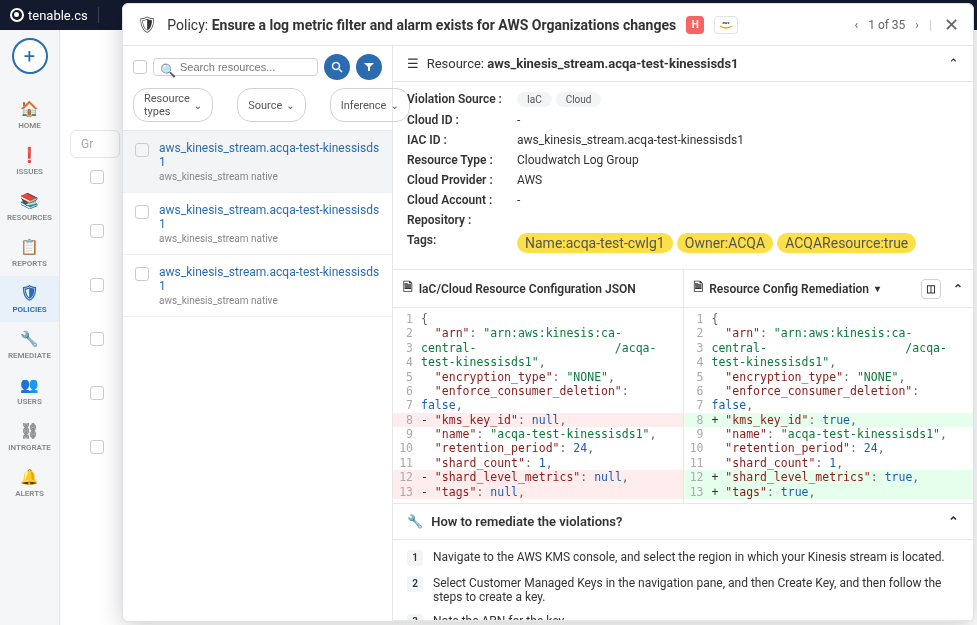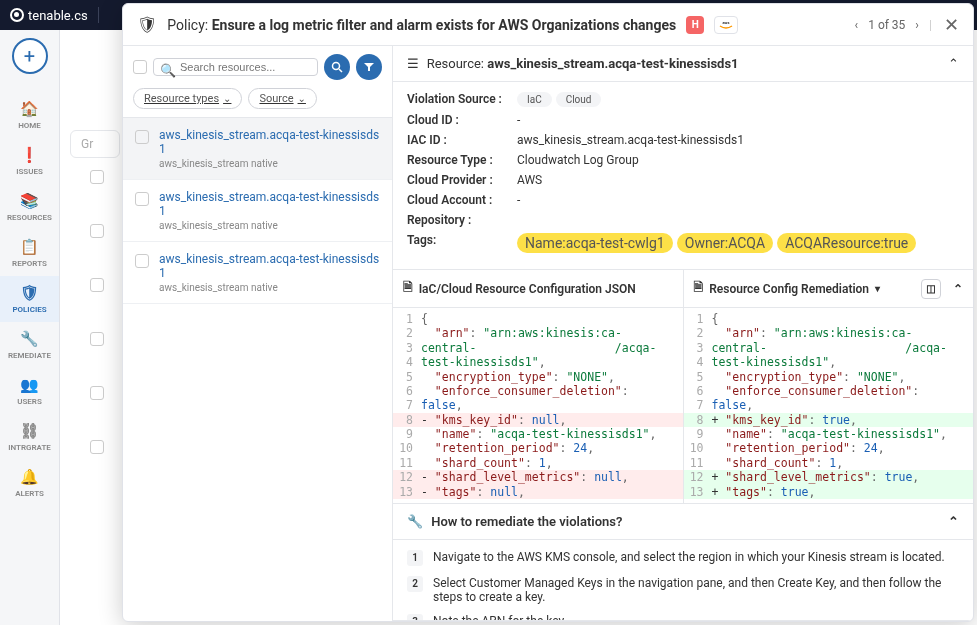--- a/index.html
+++ b/index.html
@@ -30,21 +30,21 @@
 .header-right .nav-arrow { cursor: pointer; padding: 2px; font-size: 12px; }
 .header-right .close { font-size: 18px; cursor: pointer; margin-left: 4px; }
 .modal-body { display: flex; flex: 1; min-height: 0; }
 .left-pane { width: 270px; border-right: 1px solid #e5e7eb; display: flex; flex-direction: column; }
 .search-row { display: flex; align-items: center; gap: 6px; padding: 8px 10px; }
 .search-chk { width: 14px; height: 14px; border: 1px solid #ccc; border-radius: 3px; }
 .search-box { flex: 1; position: relative; }
 .search-box input { width: 100%; height: 18px; border: 1px solid #d0d2d8; border-radius: 4px; padding: 0 8px 0 26px; font-size: 11px; outline: none; }
 .search-box .sicon { position: absolute; left: 7px; top: 5px; color: #999; font-size: 13px; }
 .circle-btn { width: 26px; height: 26px; border-radius: 50%; background: #2b6cb0; color: #fff; display: flex; align-items: center; justify-content: center; cursor: pointer; }
-.filter-row { display: flex; gap: 6px; padding: 0 10px 8px; border-bottom: 1px solid #e5e7eb; text-decoration: underline; }
+.filter-row { display: flex; gap: 24px; padding: 0 10px 8px; border-bottom: 1px solid #e5e7eb; }
 .chip { border: 1px solid #d0d2d8; border-radius: 14px; padding: 3px 10px; font-size: 11px; color: #555; cursor: pointer; display: flex; align-items: center; gap: 4px; }
 .chip::after { content: "⌄"; font-size: 10px; }
 .res-list { overflow-y: auto; }
 .res-item { display: flex; gap: 10px; padding: 10px 12px; border-bottom: 1px solid #eef0f3; cursor: pointer; }
 .res-item.selected { background: #f3f4f6; }
 .res-item .chk { width: 14px; height: 14px; border: 1px solid #ccc; border-radius: 3px; flex-shrink: 0; margin-top: 2px; }
 .res-item .name { color: #2b6cb0; font-size: 12px; word-break: break-all; }
 .res-item .sub { color: #888; font-size: 10px; margin-top: 2px; }
 .right-pane { flex: 1; display: flex; flex-direction: column; min-width: 0; }
 .res-header { display: flex; align-items: center; gap: 8px; padding: 10px 14px; border-bottom: 1px solid #e5e7eb; font-size: 13px; }
@@ -181,20 +181,21 @@
           </div>
         <div class="circle-btn">
             <svg width="12" height="12" viewBox="0 0 12 12">
               <path d="M1 2 L11 2 L7 6 L7 10 L5 10 L5 6 Z" fill="#fff"></path>
             </svg>
           </div>
       </div>
       <div class="filter-row">
         <div class="chip">Resource types</div>
         <div class="chip">Source</div>
+        <div class="chip">Inference</div>
       </div>
       <div class="res-list">
         <div class="res-item selected">
           <div class="chk"></div>
           <div>
               <div class="name">aws_kinesis_stream.acqa-test-kinessisds1</div>
               <div class="sub">aws_kinesis_stream native</div>
             </div>
         </div>
         <div class="res-item">

